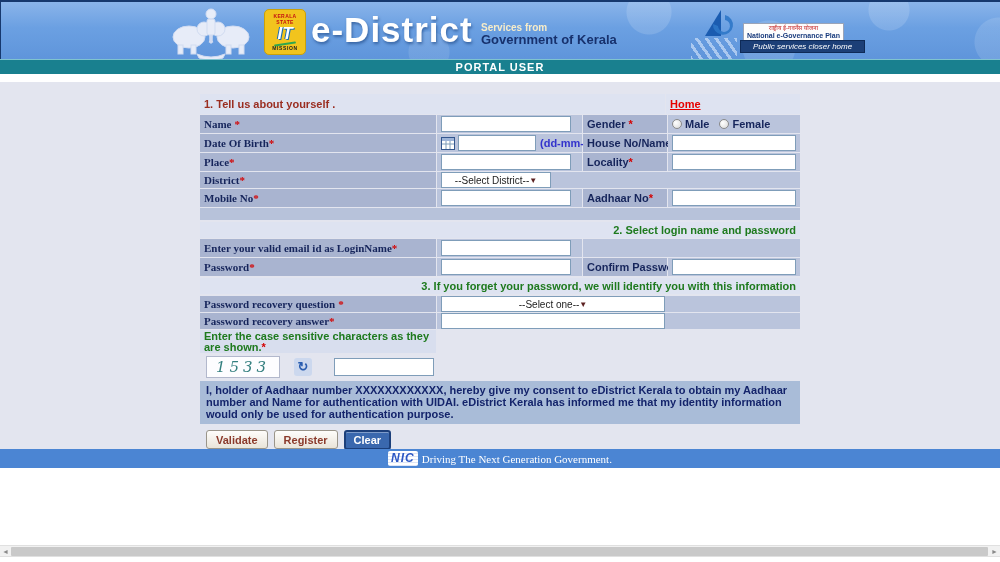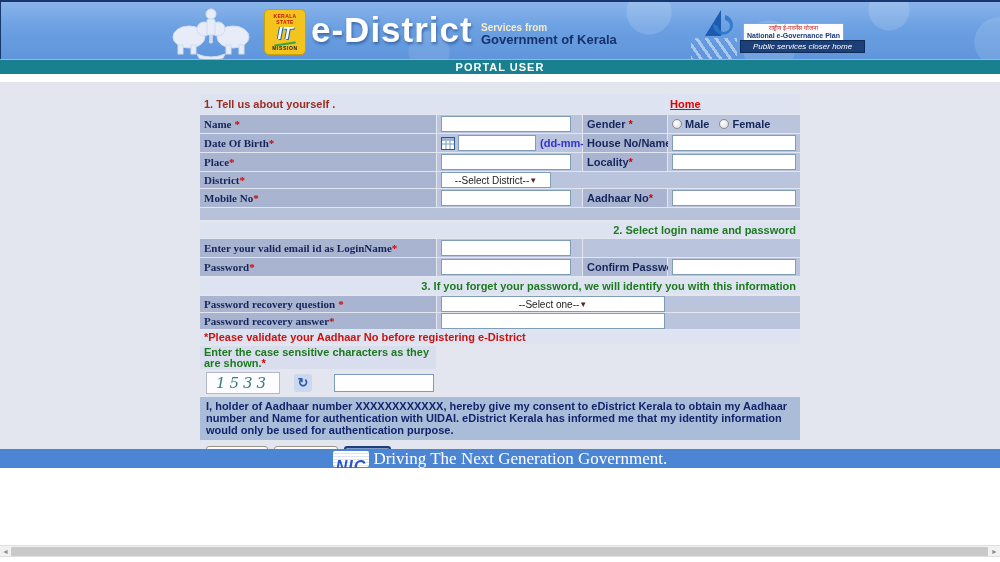--- a/index.html
+++ b/index.html
@@ -90,24 +90,24 @@
   .btnrow { display:flex; gap:6px; padding-left:6px; }
   .btn-plain { height:19px; padding:0 9px; font-size:11px; font-weight:bold; color:#8b3a2b;
     background:linear-gradient(#fefdfb,#e9e4d9); border:1px solid #9a958a; border-radius:3px; cursor:pointer; }
   .btn-clear { height:20px; padding:0 8px; font-size:11px; font-weight:bold; color:#fff;
     background:#3a68ae; border:2px solid #1c3f7a; border-radius:3px; cursor:pointer;
     box-shadow:inset 0 1px 0 rgba(255,255,255,.35); }
 
   
   .footer { position:absolute; left:0; top:449px; width:1000px; height:19px; background:#4b85d3;
     display:flex; align-items:center; justify-content:center; }
-  .nic-box { background:#fff; border-radius:2px; padding:8px 3px; height:15px; line-height:15px;
-    color:#2b57c4; font-weight:bold; font-style:italic; font-size:16px; letter-spacing:1px;
+  .nic-box { background:#fff; border-radius:2px; padding:0 3px; height:15px; line-height:15px;
+    color:#2b57c4; font-weight:bold; font-style:italic; font-size:12px; letter-spacing:1px;
     background-image:repeating-linear-gradient(180deg, transparent 0 2px, rgba(120,150,220,.25) 2px 3px); }
-  .foot-tag { color:#fff; font-family:"Liberation Serif", serif; font-size:17px; margin-left:4px; }
+  .foot-tag { color:#fff; font-family:"Liberation Serif", serif; font-size:11px; margin-left:4px; }
 
   
   .whitegap { position:absolute; left:0; top:468px; width:1000px; height:77px; background:#fff; }
   .hscroll { position:absolute; left:0; top:545px; width:1000px; height:12px; background:#f1f1f1;
     border-top:1px solid #e0e0e0; border-bottom:1px solid #e0e0e0; }
   .hthumb { position:absolute; left:11px; top:1px; height:9px; width:977px; background:#c9c9c9; border-radius:1px; cursor:pointer; }
   .harrow { position:absolute; top:0; width:11px; height:11px; color:#8a8a8a; font-size:7px;
     line-height:11px; text-align:center; cursor:pointer; }
   .harrow.left { left:0; } .harrow.right { right:0; }
 </style>
@@ -327,25 +327,20 @@
       <div class="row">
         <div class="cell lbl c1 h16">
           <span>Password recovery answer</span>
             <span class="req">*</span>
         </div>
         <div class="cell fld h16" style="flex:1">
           <input class="inp" style="width: 224px;">
         </div>
       </div>
 
-      <div class="row mb2">
-        <div class="cell notered" style="flex:1">
-          <span>*Please validate your Aadhaar No before registering e-District</span>
-        </div>
-      </div>
 
       <div class="caplbl mb2">
         <span>Enter the case sensitive characters as they are shown.</span><span class="req">*</span>
       </div>
 
       <div class="captcha-row">
         <div class="captcha-img">
           <span>1533</span>
         </div>
         <button class="cap-refresh">

